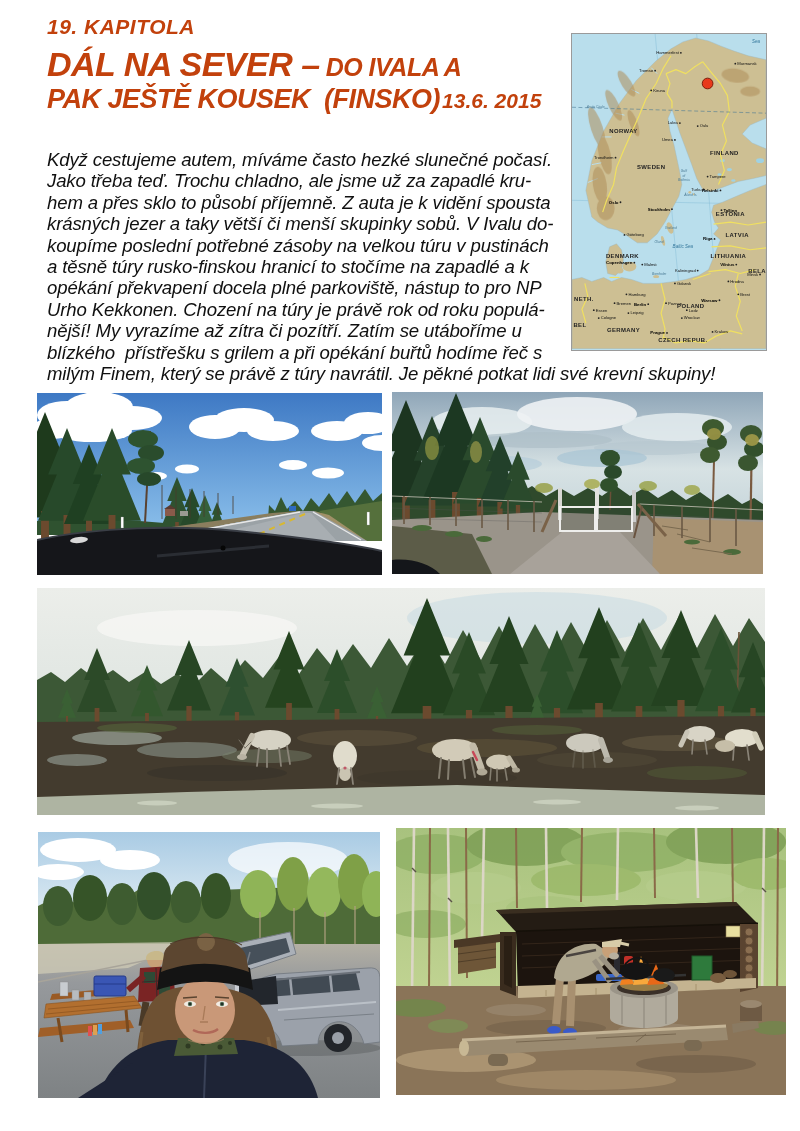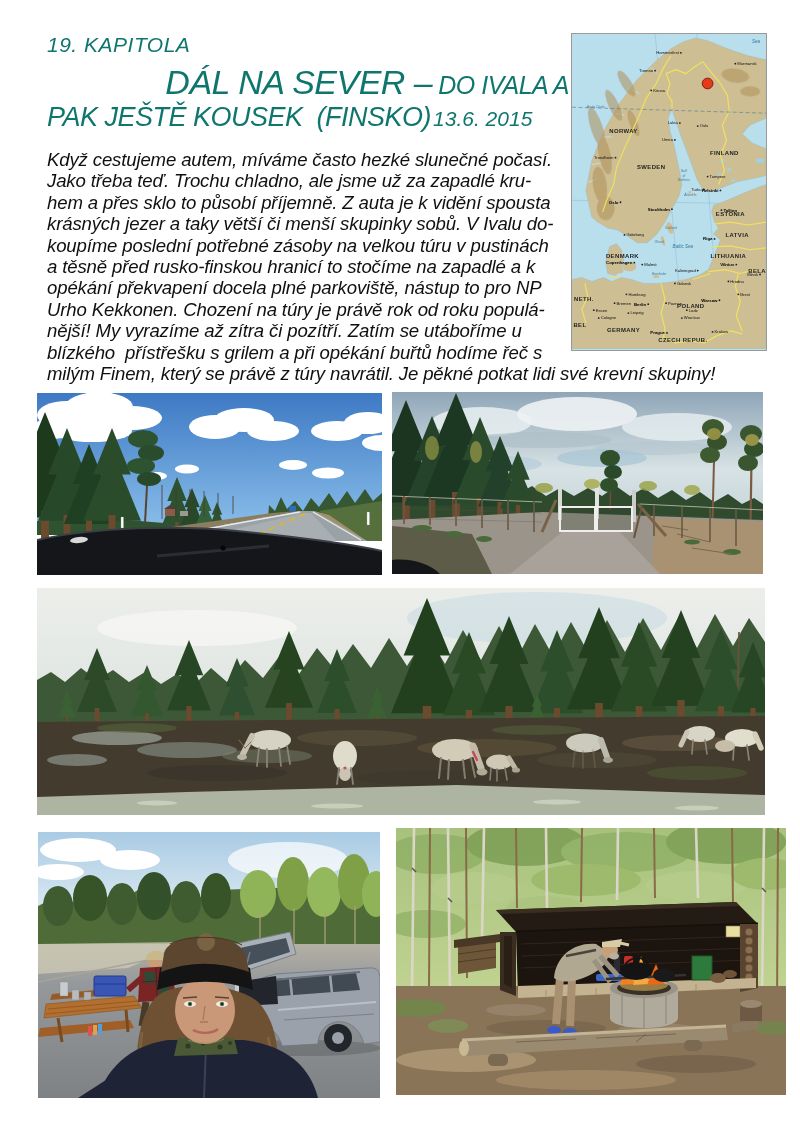--- a/index.html
+++ b/index.html
@@ -1,22 +1,22 @@
 <!DOCTYPE html>
 <html><head>
 <meta charset="utf-8">
 <style>
   html,body{margin:0;padding:0;background:#e8e8e8;}
   .page{position:relative;width:800px;height:1131px;background:#ffffff;margin:0 auto;
         font-family:"Liberation Sans","DejaVu Sans",sans-serif;overflow:hidden;}
   
-  .header{position:absolute;left:47px;top:34px;width:522px;color:#0f766e;
-          font-style:italic;font-weight:normal;line-height:1.08;}
+  .header{position:absolute;left:47px;top:16px;width:522px;color:#c2410c;
+          font-style:italic;font-weight:bold;line-height:1.08;}
   .chapter{font-size:21px;letter-spacing:.5px;}
-  .title1{margin-top:7px;font-size:34px;letter-spacing:-.5px;white-space:pre;text-align:right;}
+  .title1{margin-top:7px;font-size:34px;letter-spacing:-.5px;white-space:pre;}
   .title1 .sub{font-size:25px;margin-left:6px;}
   .title2{margin-top:3px;font-size:27px;letter-spacing:-.5px;white-space:pre;}
   .title2 .date{font-size:21px;margin-left:2px;letter-spacing:0;}
   
   .bodytext{position:absolute;left:47px;top:149px;color:#101010;font-style:italic;}
   .bodyline{font-size:18.6px;line-height:21.4px;white-space:pre;letter-spacing:-.15px;}
   
   .mapbox{position:absolute;left:571px;top:33px;width:196px;height:318px;
           border:1px solid #9a9a9a;box-sizing:border-box;background:#b9deec;}
   .m-country{font-size:6px;font-weight:bold;letter-spacing:.4px;fill:#222;text-anchor:middle;}
@@ -52,21 +52,21 @@
     <div class="title1"><span>DÁL NA SEVER –</span><span class="sub">DO IVALA A</span></div>
     <div class="title2"><span>PAK JEŠTĚ KOUSEK  (FINSKO)</span><span class="date">13.6. 2015</span></div>
   </div>
 
   <div class="bodytext" id="bodytext">
       <div class="bodyline">Když cestujeme autem, míváme často hezké slunečné počasí.</div>
       <div class="bodyline">Jako třeba teď. Trochu chladno, ale jsme už za zapadlé kru-</div>
       <div class="bodyline">hem a přes sklo to působí příjemně. Z auta je k vidění spousta</div>
       <div class="bodyline">krásných jezer a taky větší či menší skupinky sobů. V Ivalu do-</div>
       <div class="bodyline">koupíme poslední potřebné zásoby na velkou túru v pustinách</div>
-      <div class="bodyline">a těsně před rusko-finskou hranicí to stočíme na zapadlé a k</div>
+      <div class="bodyline">a těsně túry rusko-finskou hranicí to stočíme na zapadlé a k</div>
       <div class="bodyline">opékání překvapení docela plné parkoviště, nástup to pro NP</div>
       <div class="bodyline">Urho Kekkonen. Chození na túry je právě rok od roku populá-</div>
       <div class="bodyline">nější! My vyrazíme až zítra či pozítří. Zatím se utáboříme u</div>
       <div class="bodyline">blízkého  přístřešku s grilem a při opékání buřtů hodíme řeč s</div>
       <div class="bodyline">milým Finem, který se právě z túry navrátil. Je pěkné potkat lidi své krevní skupiny!</div>
     </div>
 
   <div class="mapbox">
     <svg viewBox="0 0 196 318">
       <rect x="0" y="0" width="196" height="318" fill="#b9deec"></rect>

